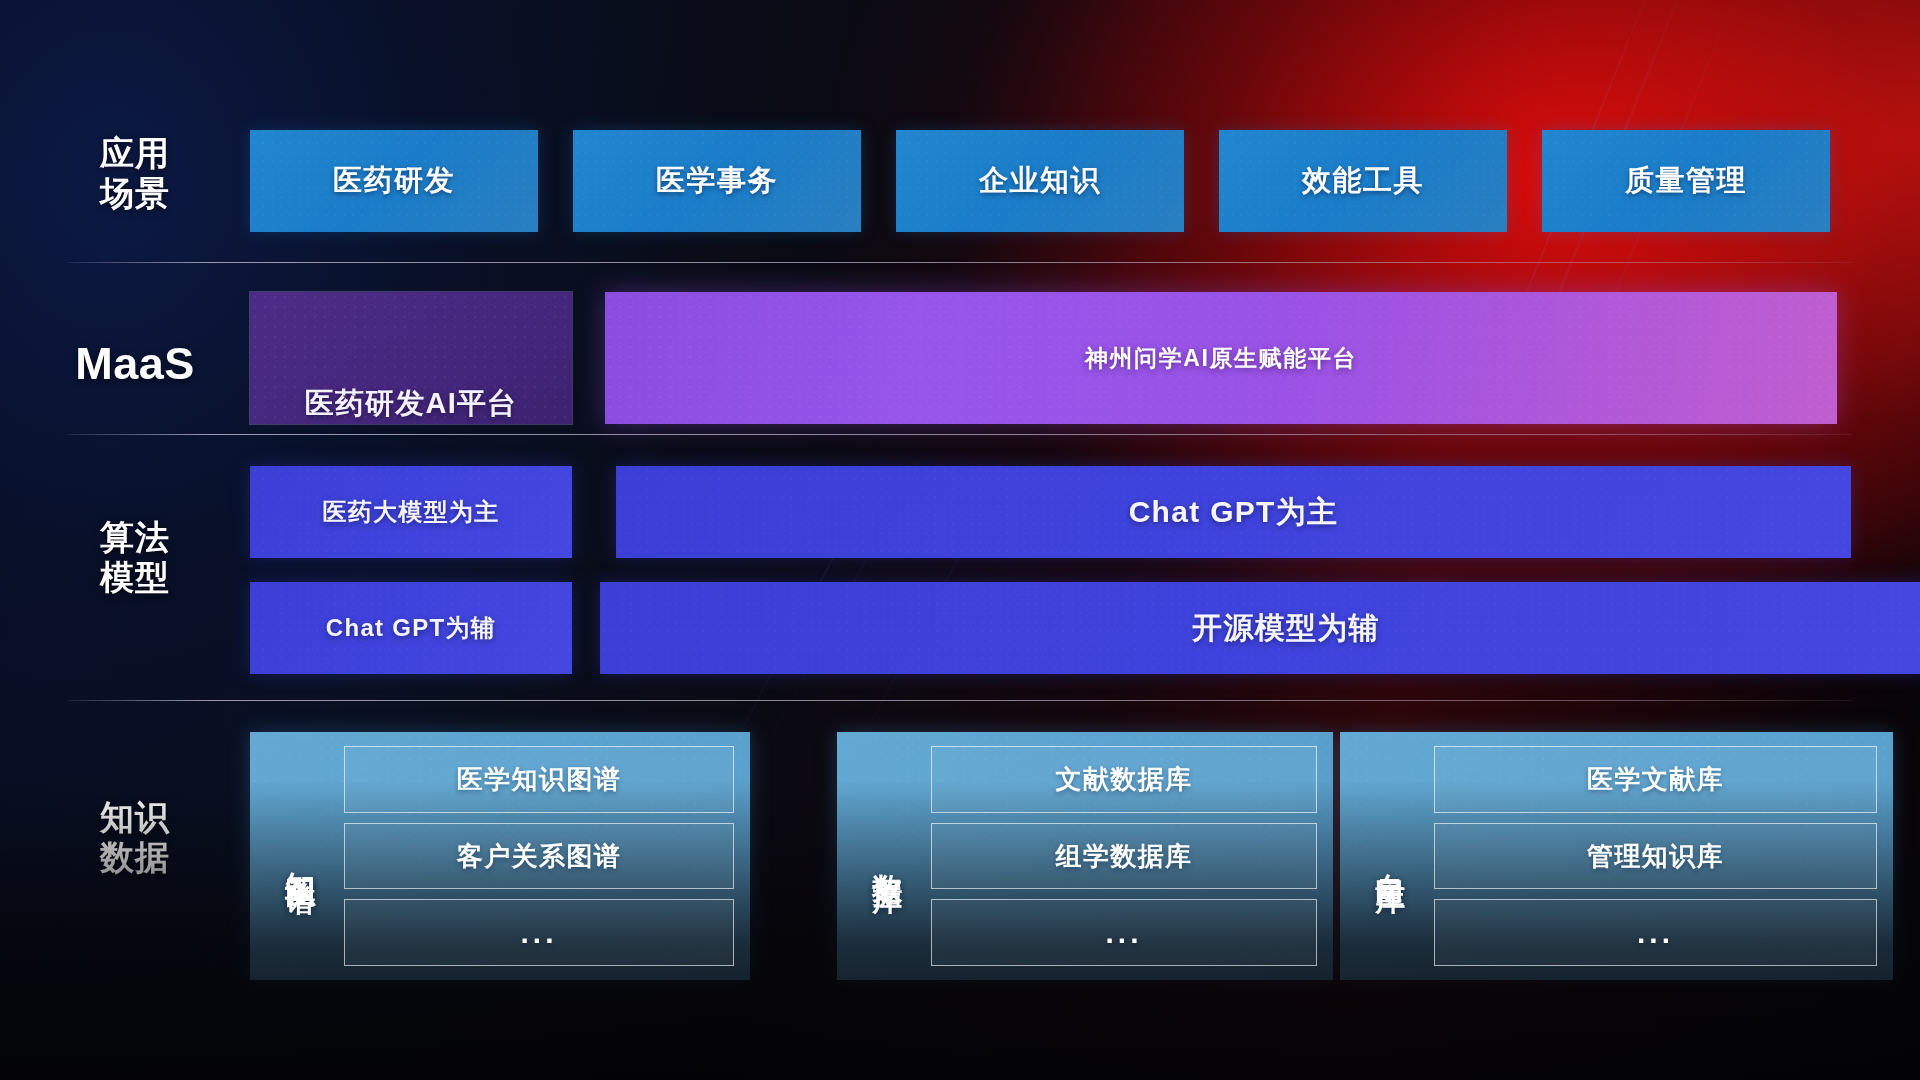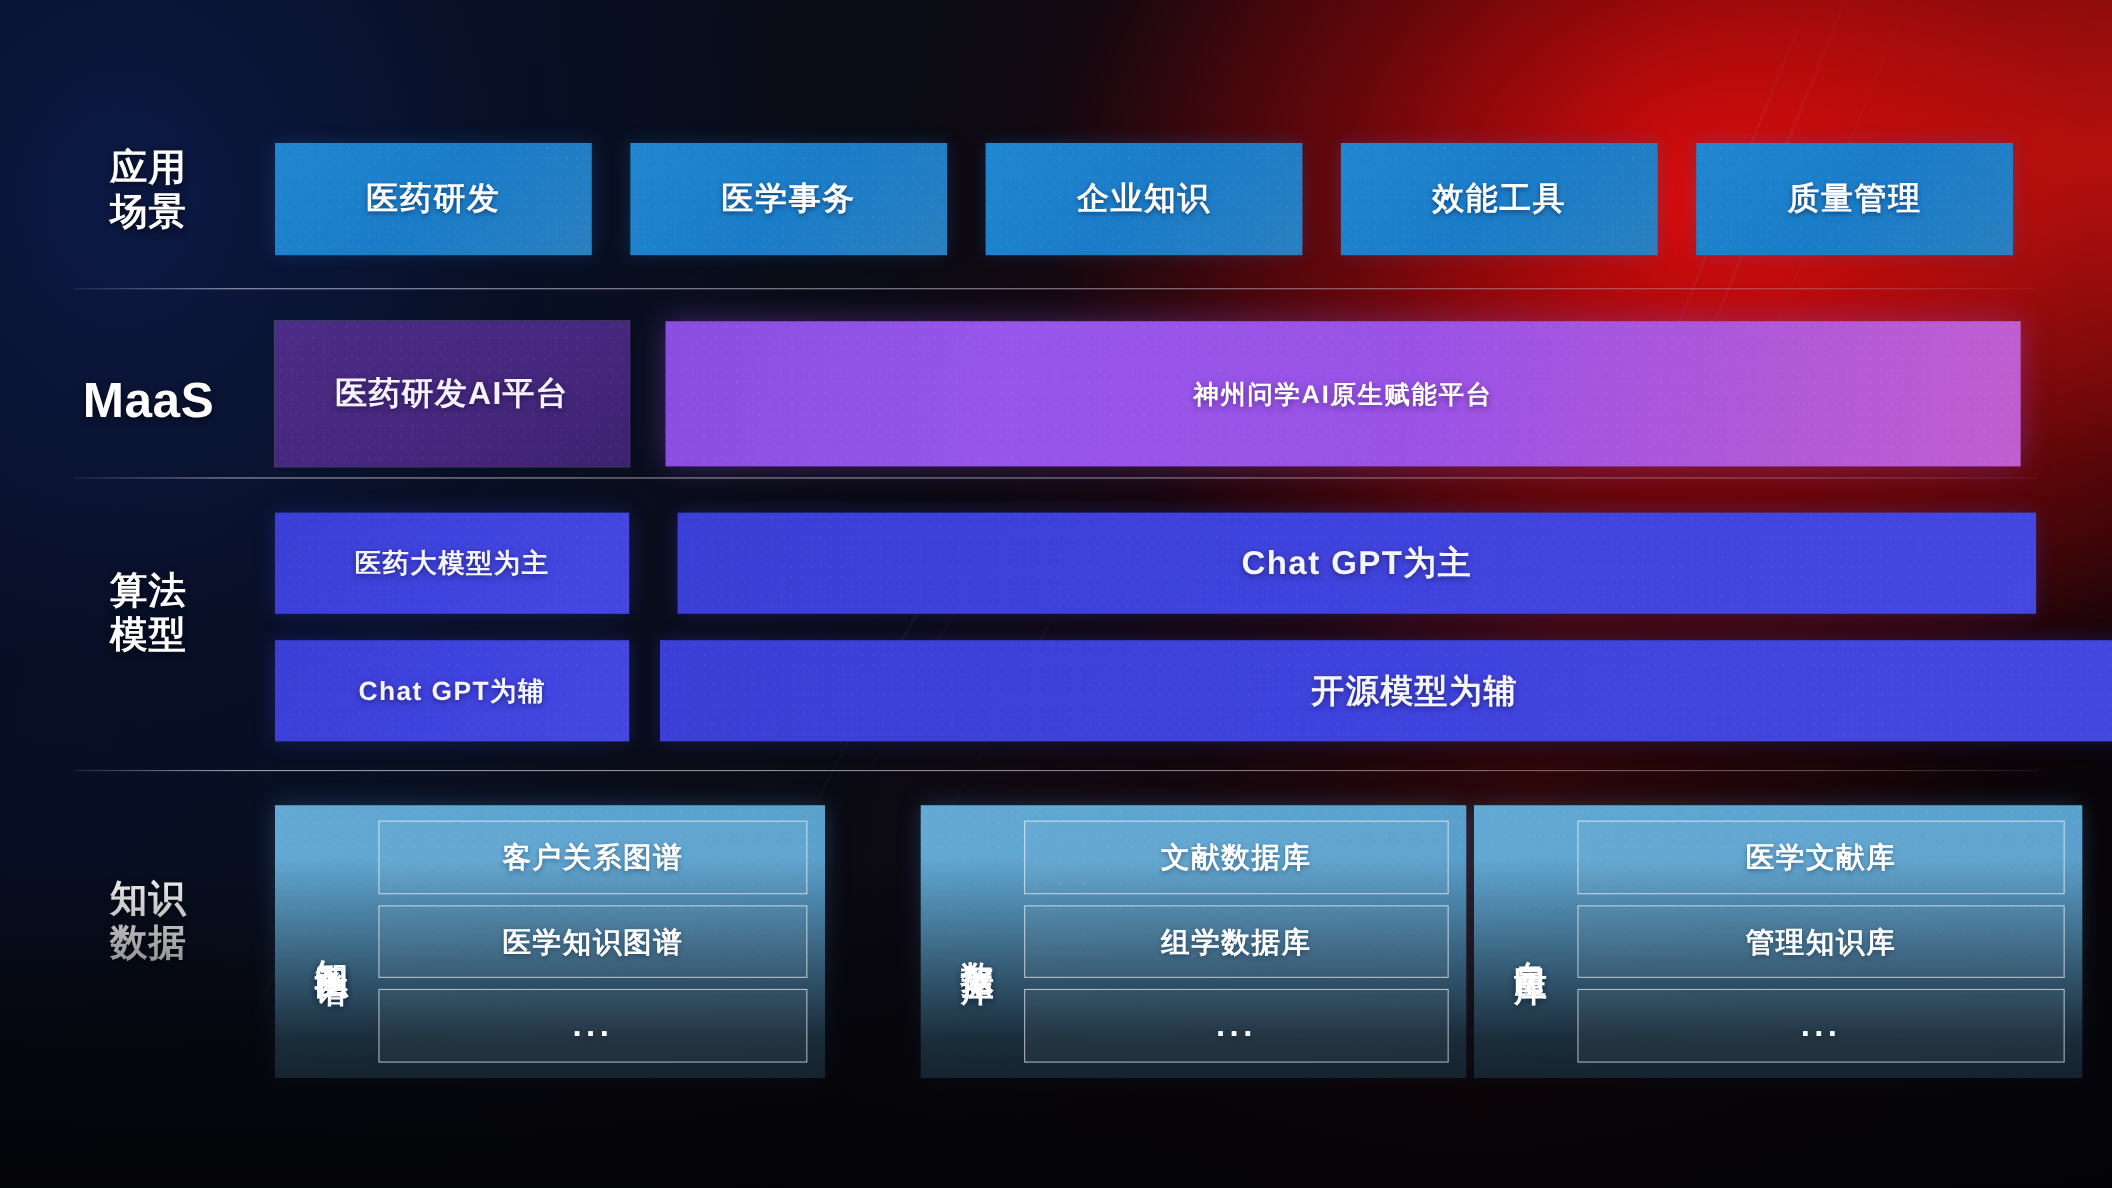--- a/index.html
+++ b/index.html
@@ -92,21 +92,21 @@
     background-size: 9px 9px;
     opacity: .35;
     pointer-events: none;
   }
 
   
   .maas-left {
     position: absolute;
     height: 132px;
     background: linear-gradient(150deg, #4c2c86 0%, #46277e 55%, #3d2270 100%);
-    display: flex; align-items: center; justify-content: center;
+    display: flex; align-items: flex-end; justify-content: center;
     color: #f5f2ff; font-size: 29px; font-weight: 700; letter-spacing: 1.2px;
     text-shadow: 0 2px 6px rgba(0,0,30,.5);
     outline: 1px solid rgba(190,170,235,.30);
   }
   .maas-right {
     position: absolute;
     height: 132px;
     background: linear-gradient(100deg, #8a4de0 0%, #9755ea 25%, #9a52e6 55%, #b058d8 80%, #c05ed0 100%);
     display: flex; align-items: center; justify-content: center;
     color: #ffffff; font-size: 23px; font-weight: 700; letter-spacing: 1.6px;
@@ -278,24 +278,24 @@
 
   <div class="row-label" style="top:797px;">
     <div>知识</div>
     <div>数据</div>
   </div>
 
   <div class="kd-group" style="left:250px; top:732px; width:500px;">
     <div class="kd-vlabel">知识图谱</div>
     <div class="kd-items">
       <div class="kd-item">
+        <span>医学知识图谱</span>
+      </div>
+      <div class="kd-item">
         <span>客户关系图谱</span>
-      </div>
-      <div class="kd-item">
-        <span>医学知识图谱</span>
       </div>
       <div class="kd-item ellipsis">
         <span>...</span>
       </div>
     </div>
   </div>
 
   <div class="kd-group" style="left:796px; top:732px; width:496px;margin-left:41px;">
     <div class="kd-vlabel">数据库</div>
     <div class="kd-items">

